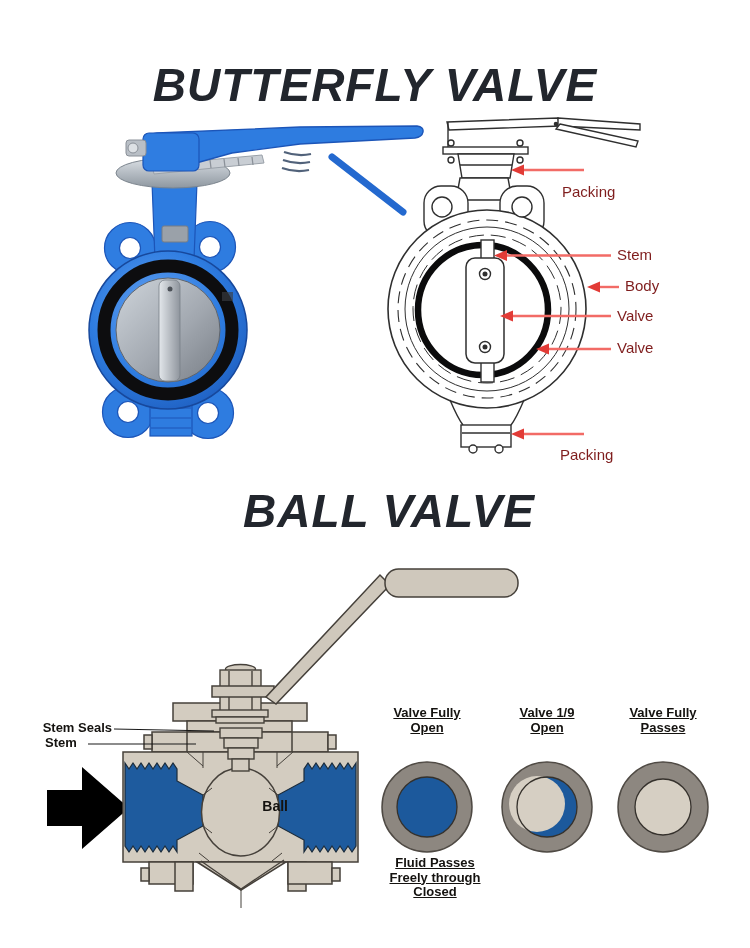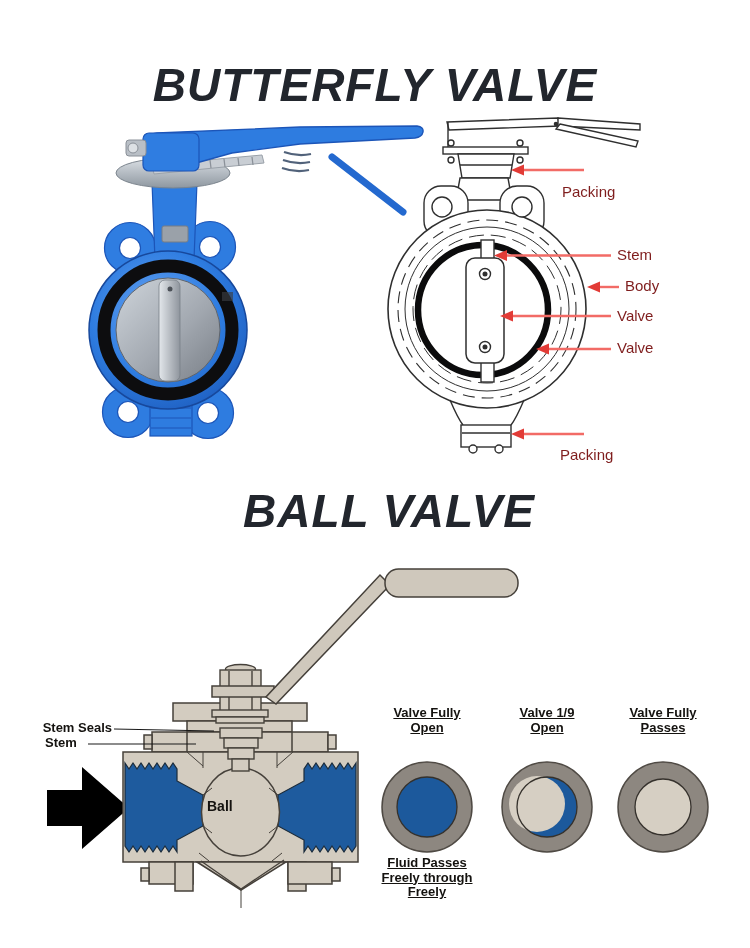--- a/index.html
+++ b/index.html
@@ -271,33 +271,33 @@
       </g>
       <g>
         <circle cx="663" cy="807" r="45" fill="#8d8780" stroke="#4f4a44"></circle>
         <circle cx="663" cy="807" r="28" fill="#d6cfc3" stroke="#35312c" stroke-width="1.3"></circle>
       </g>
     </g>
   </svg>
 
   <div class="blabel" style="left:40px;top:721px;width:72px;text-align:right">Stem Seals</div>
   <div class="blabel" style="left:45px;top:736px">Stem</div>
-  <div class="blabel" style="left:207px;top:799px;width:71px;text-align:left;font-size:14px">Ball</div>
+  <div class="blabel" style="left:217px;top:799px;width:71px;text-align:right;font-size:14px">Ball</div>
 
   <div class="blabel center" style="left:387px;top:706px;width:80px">
     <span class="ln">Valve Fully</span>
     <span class="ln">Open</span>
   </div>
   <div class="blabel center" style="left:507px;top:706px;width:80px">
     <span class="ln">Valve 1/9</span>
     <span class="ln">Open</span>
   </div>
   <div class="blabel center" style="left:623px;top:706px;width:80px">
     <span class="ln">Valve Fully</span>
     <span class="ln">Passes</span>
   </div>
-  <div class="blabel center" style="left:377px;top:856px;width:100px">
+  <div class="blabel center" style="left:385px;top:856px;width:100px">
     <span class="ln">Fluid Passes</span>
     <span class="ln">Freely through</span>
-    <span class="ln">Freely</span>
+    <span class="ln">Closed</span>
   </div>
 
 </div>
 
 </body></html>

